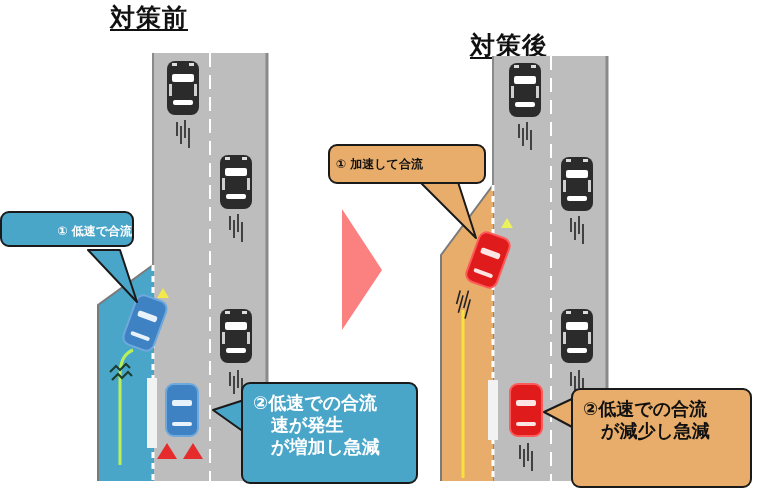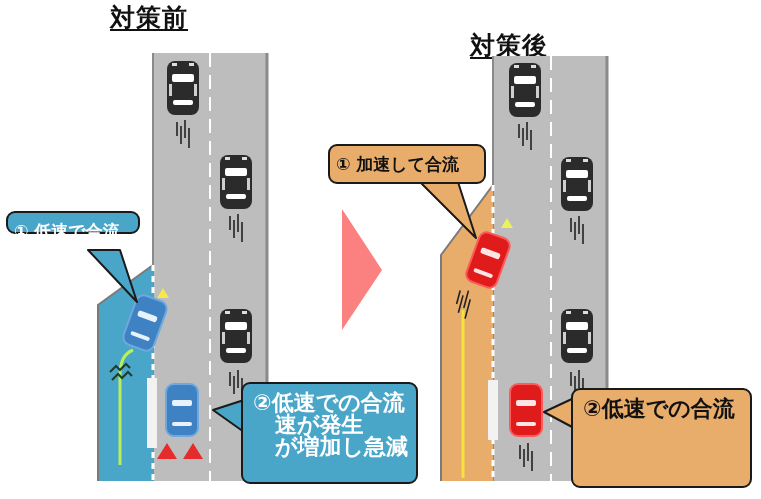--- a/index.html
+++ b/index.html
@@ -2,22 +2,22 @@
 <html><head>
 <meta charset="utf-8">
 <style>
   html,body{margin:0;padding:0;background:#fff;}
   body{width:761px;height:499px;position:relative;overflow:hidden;font-family:"DejaVu Sans","Liberation Sans",sans-serif;}
   .title{position:absolute;font-size:25px;font-weight:bold;color:#111;text-decoration:underline;text-underline-offset:3px;text-decoration-thickness:2px;letter-spacing:1px;line-height:30px;}
   svg{position:absolute;left:0;top:0;}
   .callout{position:absolute;border:2px solid #1a1a1a;border-radius:9px;color:#fff;font-weight:bold;box-sizing:border-box;}
   .callout.blue{background:#4aa6c9;}
   .callout.orange{background:#e8ad6b;color:#111;}
-  .c1{font-size:17px;line-height:36px;padding-left:6px;white-space:nowrap;}
-  .c2{font-size:22px;line-height:22px;padding:8px 8px 0 10px;}
+  .c1{font-size:12px;line-height:36px;padding-left:6px;white-space:nowrap;}
+  .c2{font-size:18px;line-height:22px;padding:8px 8px 0 10px;}
   .c2 span{display:block;white-space:nowrap;}
 </style>
 </head>
 <body>
 
 <div class="title" style="left:110px;top:3px;">対策前</div>
 <div class="title" style="left:470px;top:3px;margin-top:28px;">対策後</div>
 
 <svg width="761" height="499" viewBox="0 0 761 499">
   <defs>
@@ -147,27 +147,28 @@
       </g>
     <g transform="translate(577,372)">
         <use href="#speedlines"></use>
       </g>
 
     <polygon points="420,182 458,182 476,238" fill="#e8ad6b" stroke="#1a1a1a" stroke-width="2" stroke-linejoin="round"></polygon>
     <polygon points="574,398 574,428 544,412" fill="#e8ad6b" stroke="#1a1a1a" stroke-width="2" stroke-linejoin="round"></polygon>
   </g>
 </svg>
 
-<div class="callout blue c1" style="left:6px;top:211px;width:134px;height:23px;">
+<div class="callout blue c1" style="left:0;top:211px;width:134px;height:36px;text-align:right;">
   <span>① 低速で合流</span>
 </div>
 <div class="callout blue c2" style="left:241px;top:382px;width:177px;height:102px;">
   <span>②低速での合流</span>
   <span>　速が発生</span>
   <span>　が増加し急減</span>
 </div>
 
 <div class="callout orange c1" style="left:328px;top:144px;width:158px;height:40px;">
   <span>① 加速して合流</span>
 </div>
 <div class="callout orange c2" style="left:571px;top:388px;width:181px;height:100px;">
   <span>②低速での合流</span>
+  <span>　が減少し急減</span>
 </div>
 
 </body></html>

